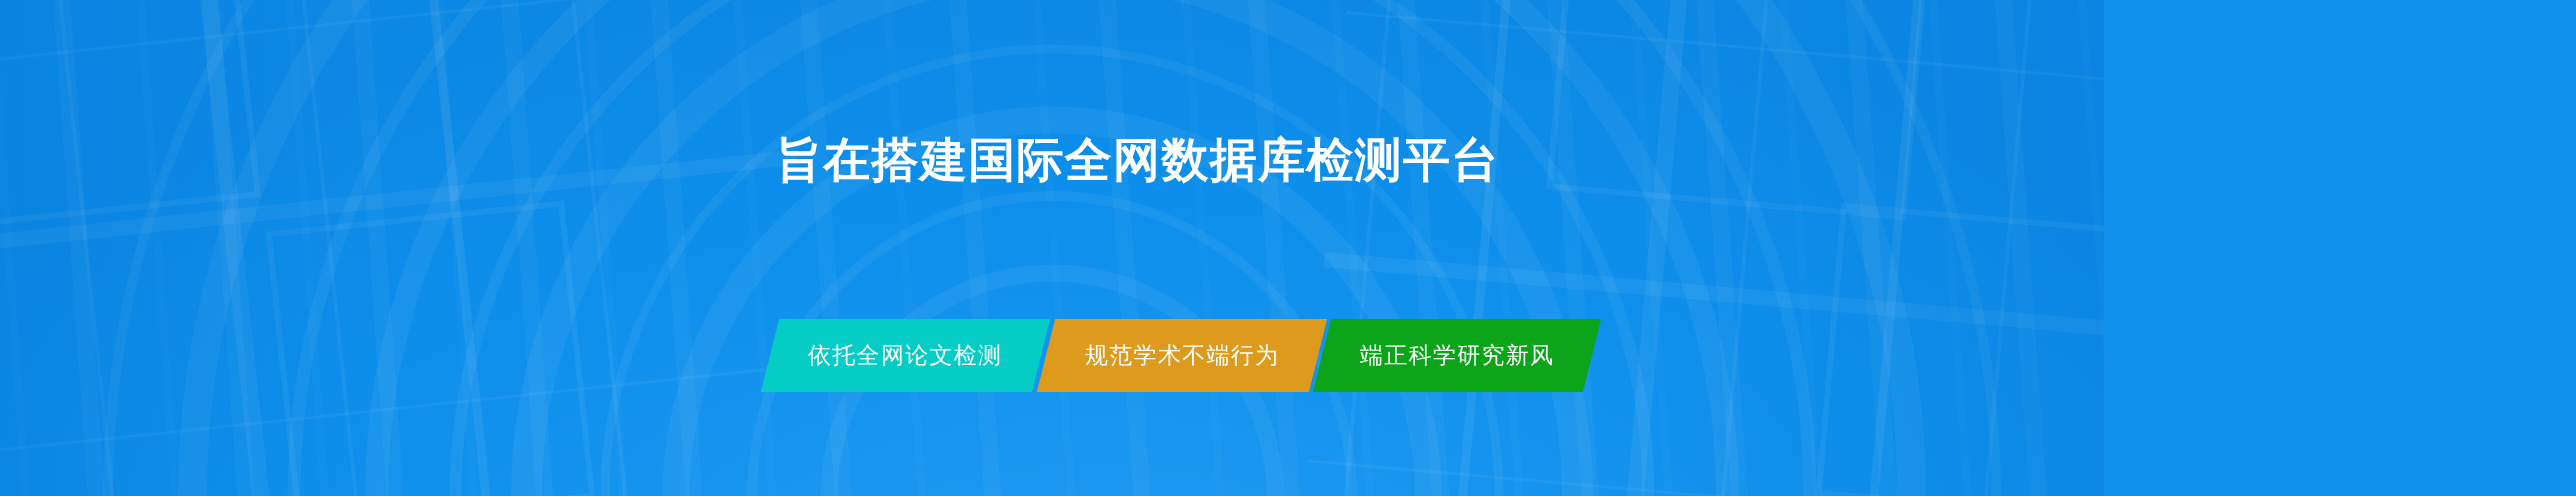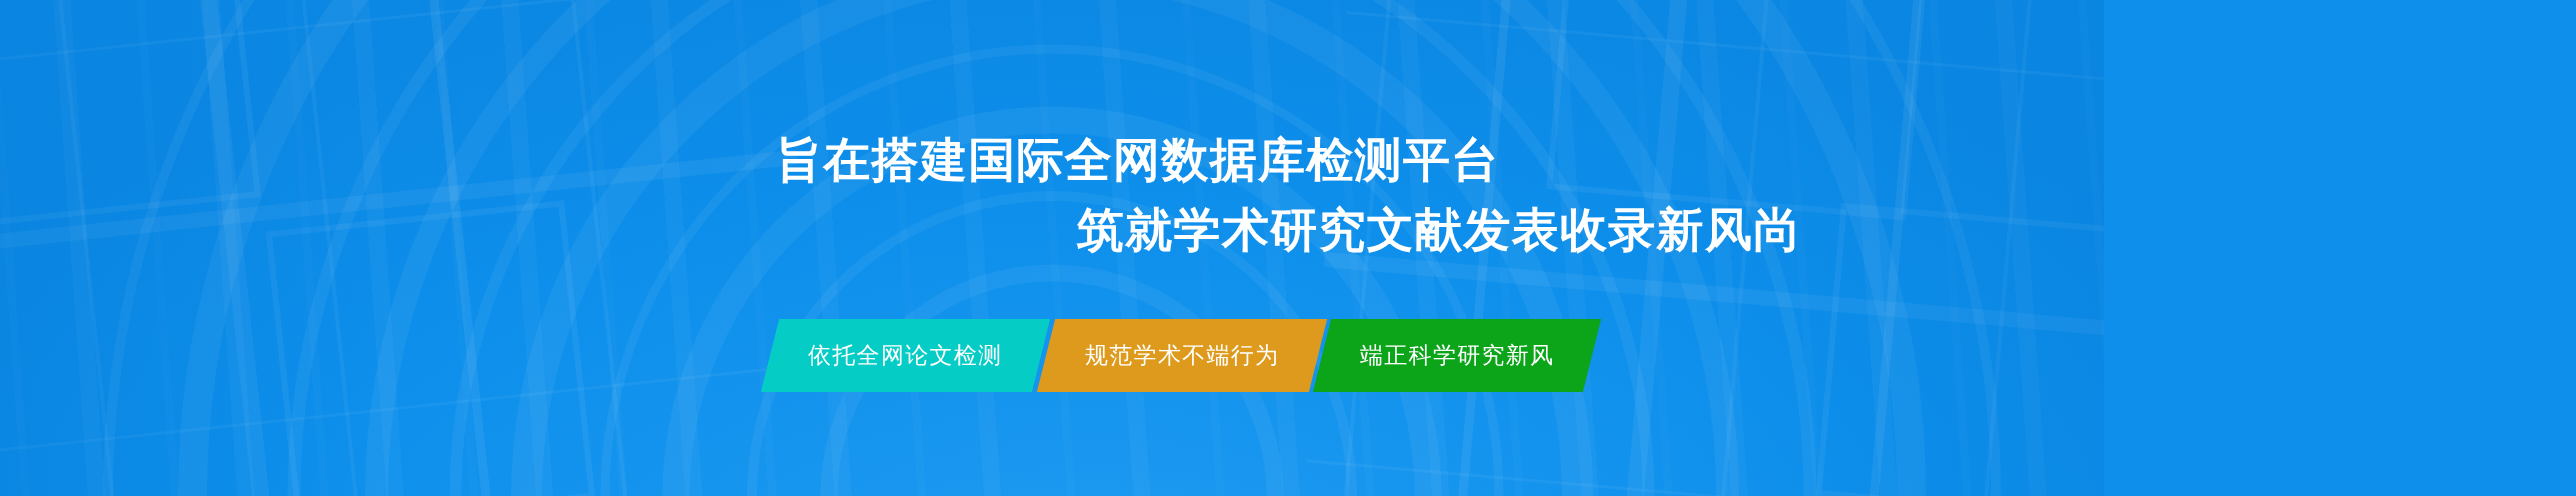--- a/index.html
+++ b/index.html
@@ -211,21 +211,20 @@
     <div class="box" style="left:510px; top:376px; width:309px; height:282px"></div>
   </div>
 
   <div class="bg-bands"></div>
   <div class="bg-vignette"></div>
 
   <div class="content">
 
     <div class="headline">
       <span class="line line1">旨在搭建国际全网数据库检测平台</span>
-      <span class="line line2">筑就学术研究文献发表收录新风尚</span>
     </div>
 
     <div class="tagbar">
       <div class="tag tag-teal">
         <span>依托全网论文检测</span>
       </div>
       <div class="tag tag-orange">
         <span>规范学术不端行为</span>
       </div>
       <div class="tag tag-green">

